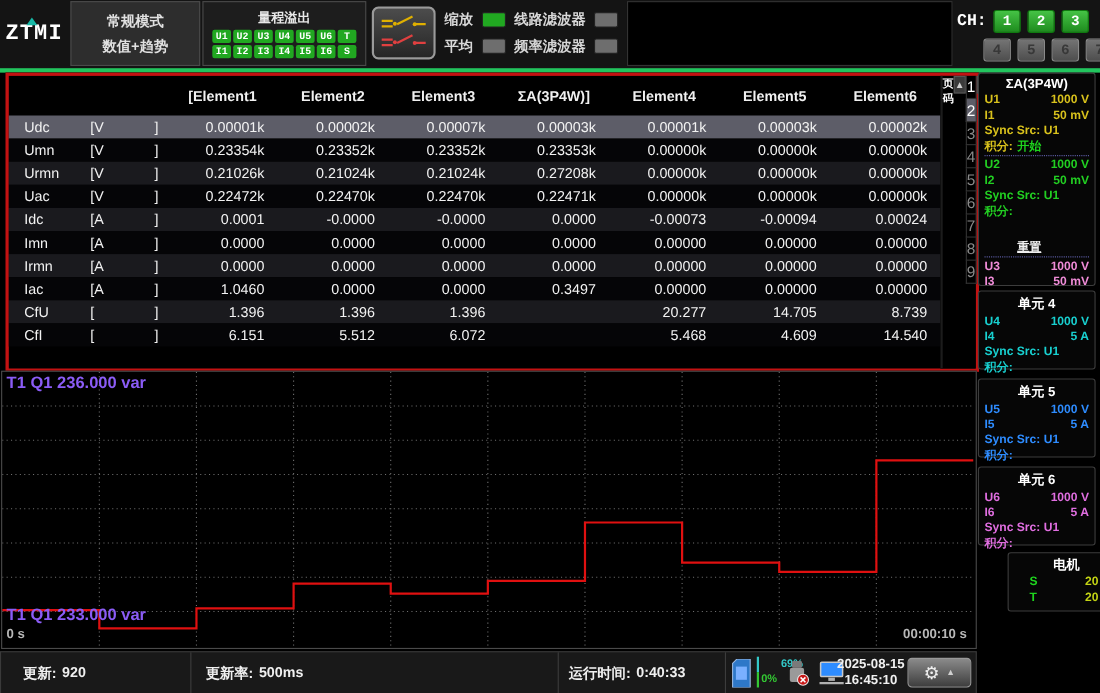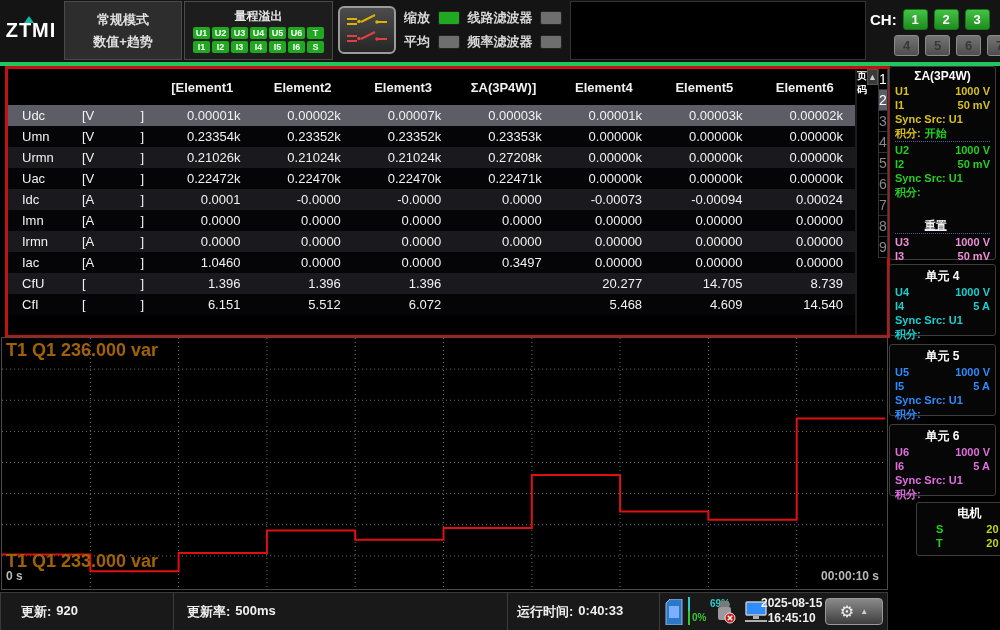--- a/index.html
+++ b/index.html
@@ -1,19 +1,19 @@
 <!DOCTYPE html>
 <html><head>
 <meta charset="utf-8">
 <style>
   html,body{margin:0;padding:0;background:#000;}
   .screen{position:relative;width:1000px;height:630px;background:#000;overflow:hidden;
           font-family:"Liberation Sans","DejaVu Sans",sans-serif;color:#e8e8e8;}
   
-  .hdr{position:absolute;left:0;top:0;width:1000px;height:62px;background:#141414;border-bottom:4px solid #22c55e;}
+  .hdr{position:absolute;left:0;top:0;width:1000px;height:62px;background:#141414;border-bottom:4px solid #22c55e;font-family:Liberation Mono, monospace;}
   .logo{position:absolute;left:0;top:0;width:62px;height:60px;display:flex;align-items:center;justify-content:center;
         font-weight:bold;font-size:20px;letter-spacing:1px;color:#fff;}
   .logo .tri{position:absolute;left:24px;top:16px;width:0;height:0;border-left:5px solid transparent;
         border-right:5px solid transparent;border-bottom:7px solid #17b8a6;}
   .modebox{position:absolute;left:64px;top:1px;width:116px;height:57px;background:#2d2d2d;border:1px solid #4a4a4a;
         display:flex;flex-direction:column;align-items:center;justify-content:center;gap:4px;
         font-size:13px;font-weight:bold;color:#e0e0e0;}
   .rangebox{position:absolute;left:184px;top:1px;width:147px;height:57px;background:#1d1d1d;border:1px solid #4a4a4a;
         display:flex;flex-direction:column;align-items:center;justify-content:center;gap:2px;}
   .rangebox .rtitle{font-size:12px;font-weight:bold;color:#e8e8e8;text-align:right;}
@@ -48,21 +48,21 @@
   .pagestrip{width:30px;background:#000;border-left:2px solid #1c1c1c;display:flex;flex-direction:row;align-items:stretch;}
   .plabel{height:15px;font-size:10px;font-weight:bold;color:#fff;text-align:center;}
   .pbtn{height:16px;background:#3a3a3a;border:1px solid #555;color:#cfcfcf;font-size:9px;
         display:flex;align-items:center;justify-content:center;padding:0;}
   .pcell{height:20px;border:1px solid #333;border-top:none;color:#8a8a8a;font-size:14px;
         display:flex;align-items:center;justify-content:center;}
   .pcell.first{color:#fff;}
   .pcell.cur{background:#5d5d68;color:#fff;}
   
   .chartbox{position:absolute;left:1px;top:337px;width:885px;height:251px;border:1px solid #4a4a4a;background:#000;}
-  .clabel{position:absolute;font-size:18px;font-weight:bold;color:#a16207;}
+  .clabel{position:absolute;font-size:15px;font-weight:bold;color:#8b5cf6;}
   .cl-top{left:4px;top:2px;} .cl-bot{left:4px;top:213px;}
   .caxis{position:absolute;font-size:12px;font-weight:bold;color:#b8b8b8;}
   .ax-0{left:4px;top:231px;} .ax-end{right:8px;top:231px;}
   
   .sbox{position:absolute;left:889px;width:107px;background:#060606;border:1px solid #3c3c3c;border-radius:3px;
         padding:2px 5px;font-size:11px;font-weight:bold;box-sizing:border-box;}
   .stitle{text-align:center;color:#fff;font-size:12px;}
   .sgroup{padding:1px 0;}
   .sgroup.sep{border-bottom:1px dotted #5a5aa0;}
   .srow{display:flex;justify-content:space-between;line-height:14px;}

